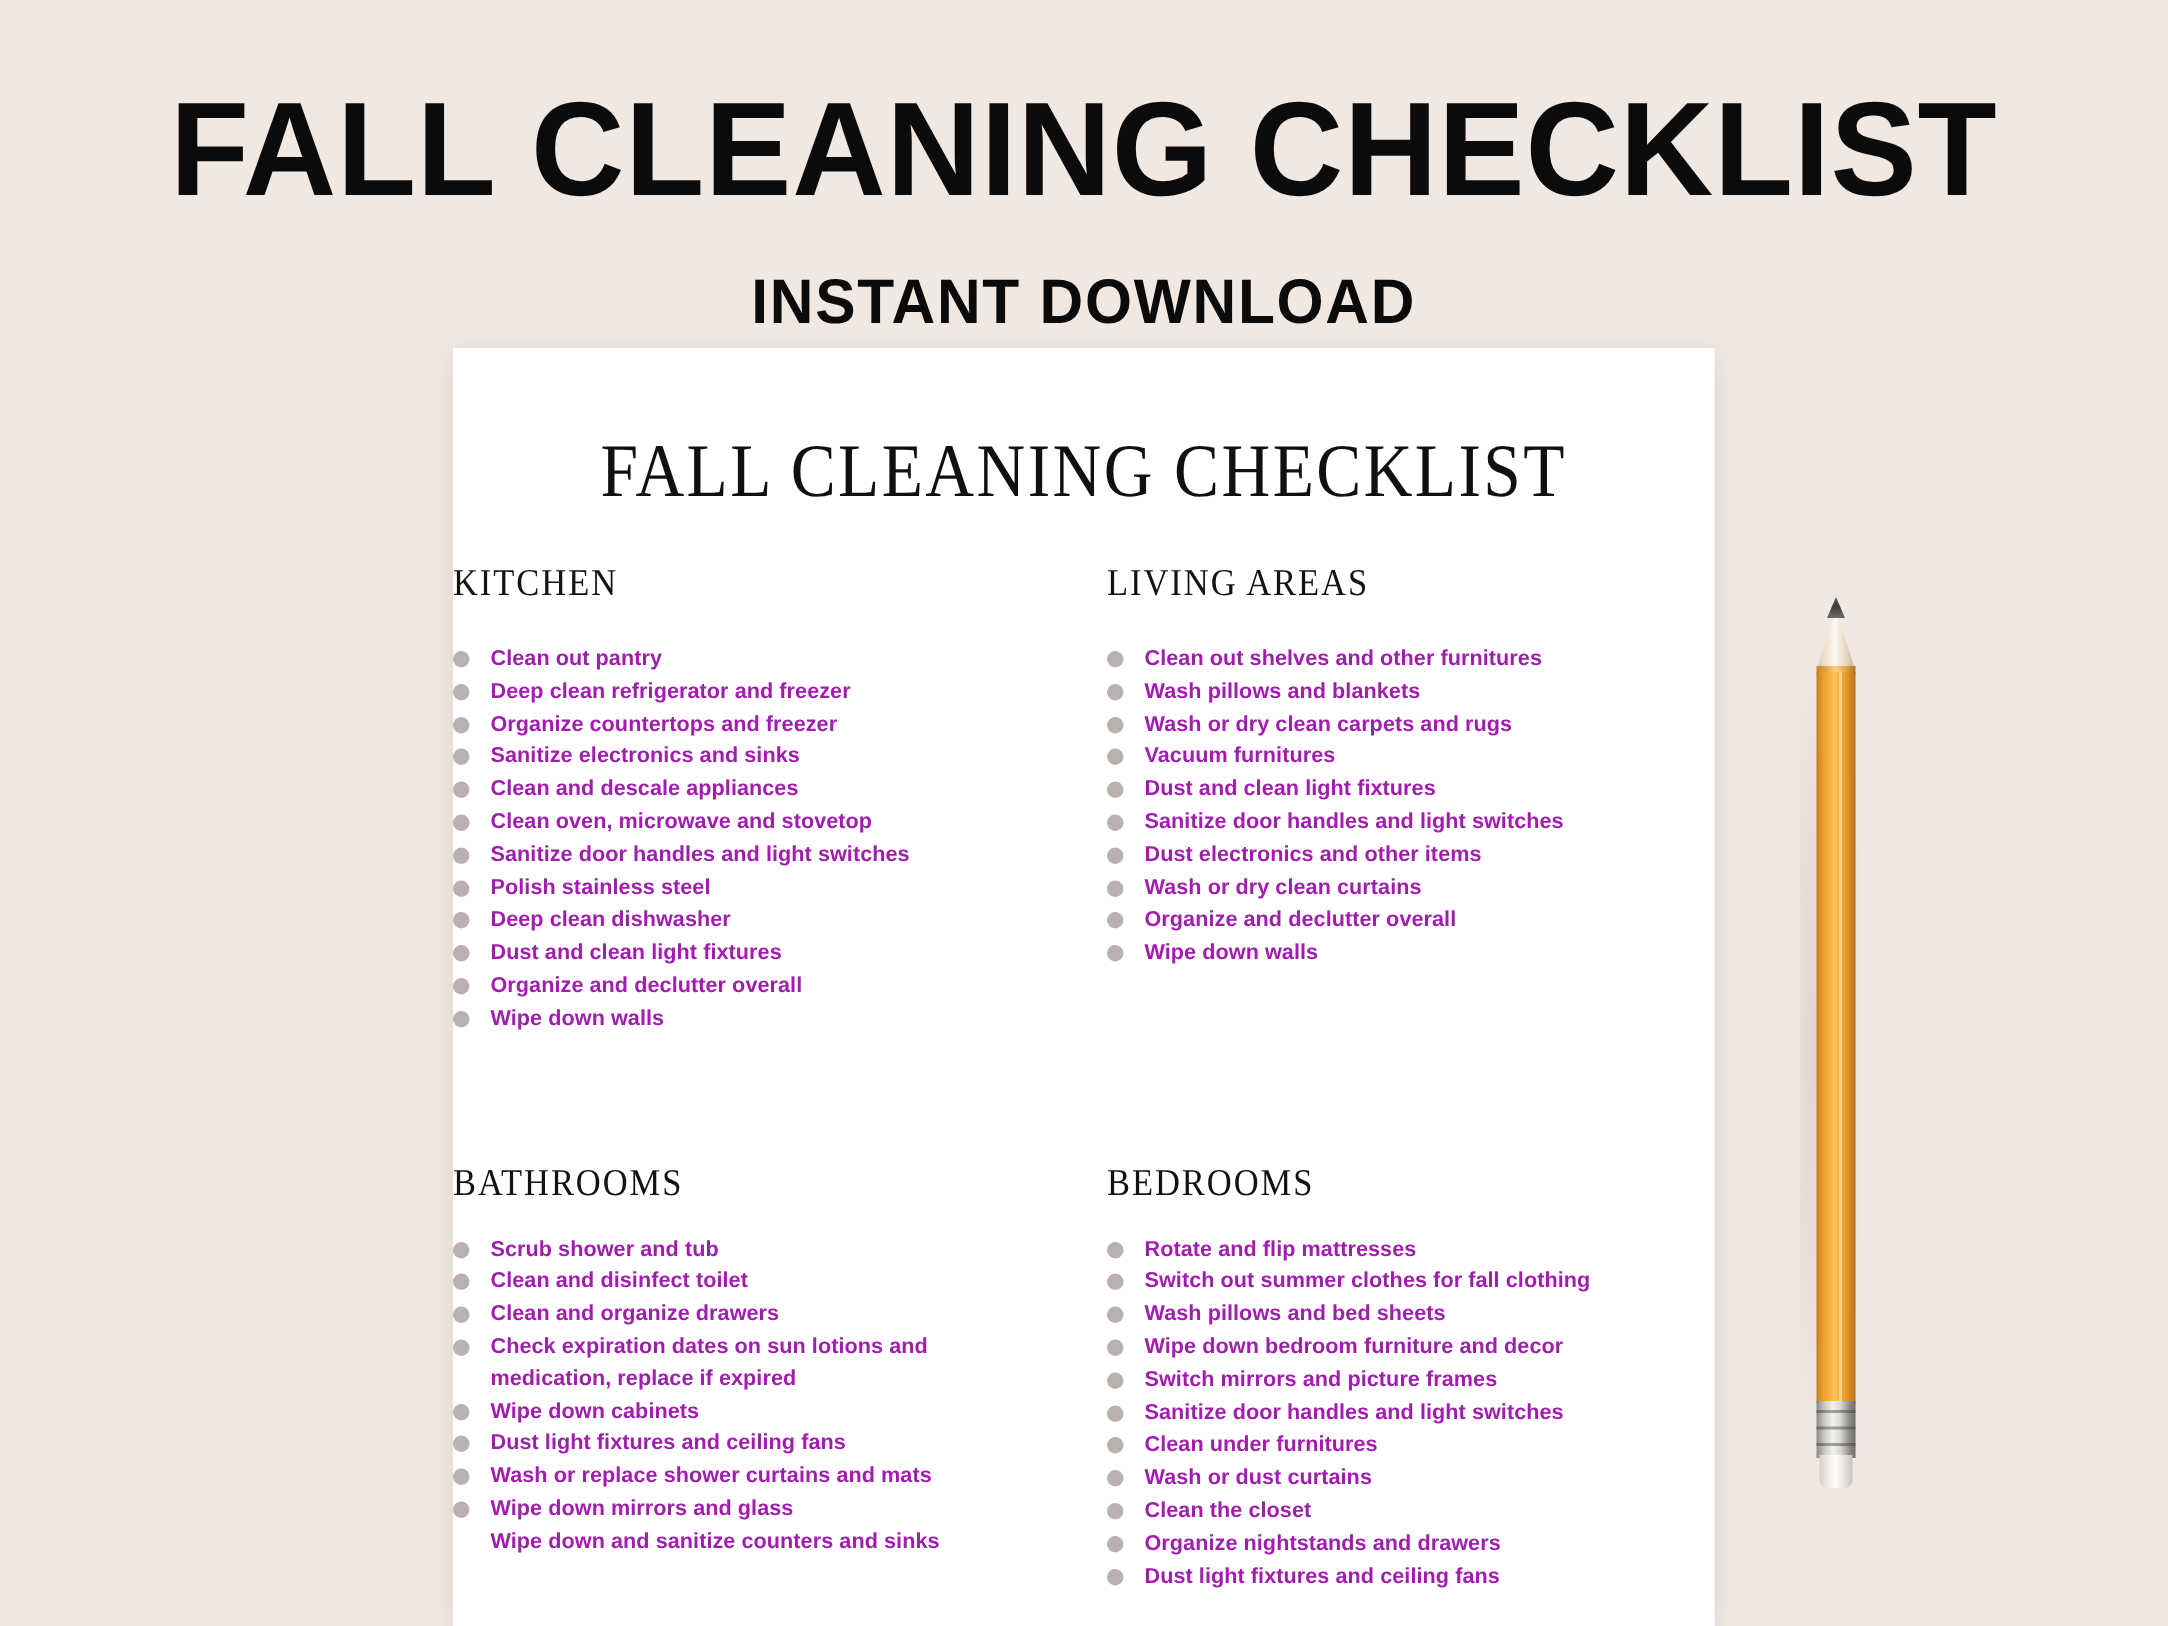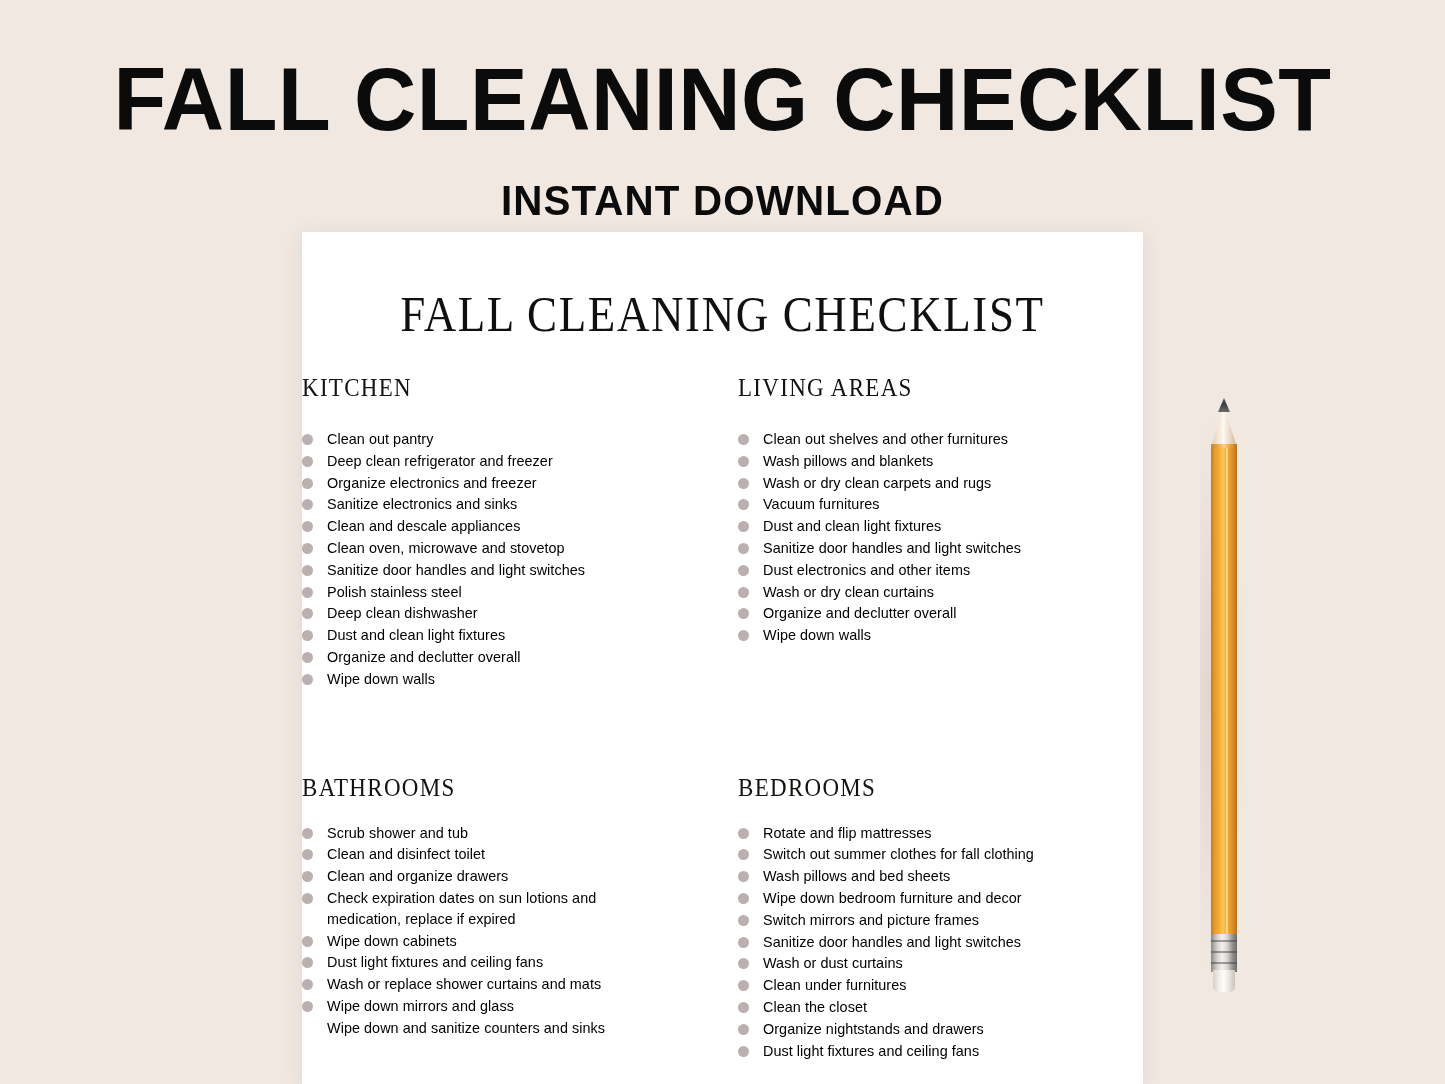--- a/index.html
+++ b/index.html
@@ -100,23 +100,24 @@
     margin-top:26px;
   }
 
   .section.row-two .section-list { margin-top:20px; }
 
   .check-item {
     position:relative;
     padding-left:25px;
     font-size:14.4px;
     line-height:20.9px;
-    color:#000000;
+    color:#a21caf;
     letter-spacing:0.05px;
     margin-bottom:0.9px;
+    font-weight:bold;
   }
 
   .check-item .bullet {
     position:absolute;
     left:0;
     top:5px;
     width:11px;
     height:11px;
     border-radius:50%;
     background:#bbb0b0;
@@ -222,21 +223,21 @@
 
   <div class="doc-title">FALL CLEANING CHECKLIST</div>
 
   <div class="sections">
 
     <div class="section col-left">
       <div class="section-title">KITCHEN</div>
       <ul class="section-list">
         <li class="check-item"><span class="bullet"></span><span>Clean out pantry</span></li>
         <li class="check-item"><span class="bullet"></span><span>Deep clean refrigerator and freezer</span></li>
-        <li class="check-item"><span class="bullet"></span><span>Organize electronics and freezer</span></li>
+        <li class="check-item"><span class="bullet"></span><span>Organize countertops and freezer</span></li>
         <li class="check-item"><span class="bullet"></span><span>Sanitize electronics and sinks</span></li>
         <li class="check-item"><span class="bullet"></span><span>Clean and descale appliances</span></li>
         <li class="check-item"><span class="bullet"></span><span>Clean oven, microwave and stovetop</span></li>
         <li class="check-item"><span class="bullet"></span><span>Sanitize door handles and light switches</span></li>
         <li class="check-item"><span class="bullet"></span><span>Polish stainless steel</span></li>
         <li class="check-item"><span class="bullet"></span><span>Deep clean dishwasher</span></li>
         <li class="check-item"><span class="bullet"></span><span>Dust and clean light fixtures</span></li>
         <li class="check-item"><span class="bullet"></span><span>Organize and declutter overall</span></li>
         <li class="check-item"><span class="bullet"></span><span>Wipe down walls</span></li>
       </ul>
@@ -276,22 +277,22 @@
 
     <div class="section col-right row-two">
       <div class="section-title">BEDROOMS</div>
       <ul class="section-list">
         <li class="check-item"><span class="bullet"></span><span>Rotate and flip mattresses</span></li>
         <li class="check-item"><span class="bullet"></span><span>Switch out summer clothes for fall clothing</span></li>
         <li class="check-item"><span class="bullet"></span><span>Wash pillows and bed sheets</span></li>
         <li class="check-item"><span class="bullet"></span><span>Wipe down bedroom furniture and decor</span></li>
         <li class="check-item"><span class="bullet"></span><span>Switch mirrors and picture frames</span></li>
         <li class="check-item"><span class="bullet"></span><span>Sanitize door handles and light switches</span></li>
+        <li class="check-item"><span class="bullet"></span><span>Clean under furnitures</span></li>
         <li class="check-item"><span class="bullet"></span><span>Wash or dust curtains</span></li>
-        <li class="check-item"><span class="bullet"></span><span>Clean under furnitures</span></li>
         <li class="check-item"><span class="bullet"></span><span>Clean the closet</span></li>
         <li class="check-item"><span class="bullet"></span><span>Organize nightstands and drawers</span></li>
         <li class="check-item"><span class="bullet"></span><span>Dust light fixtures and ceiling fans</span></li>
         <li class="check-item"></li>
       </ul>
     </div>
 
   </div>
 </div>
 

